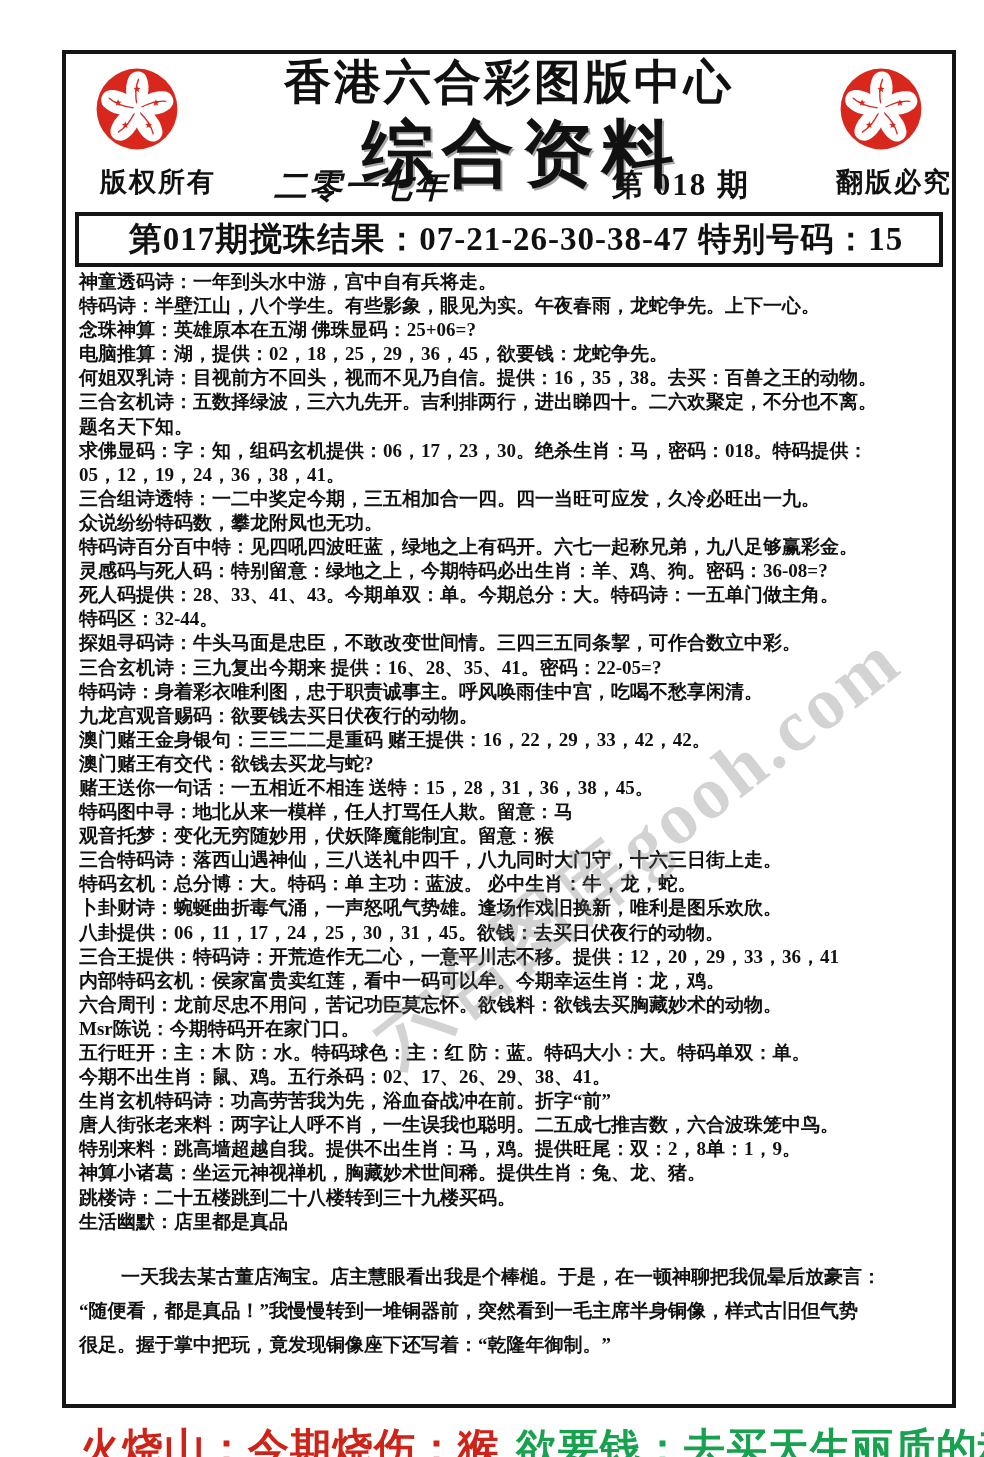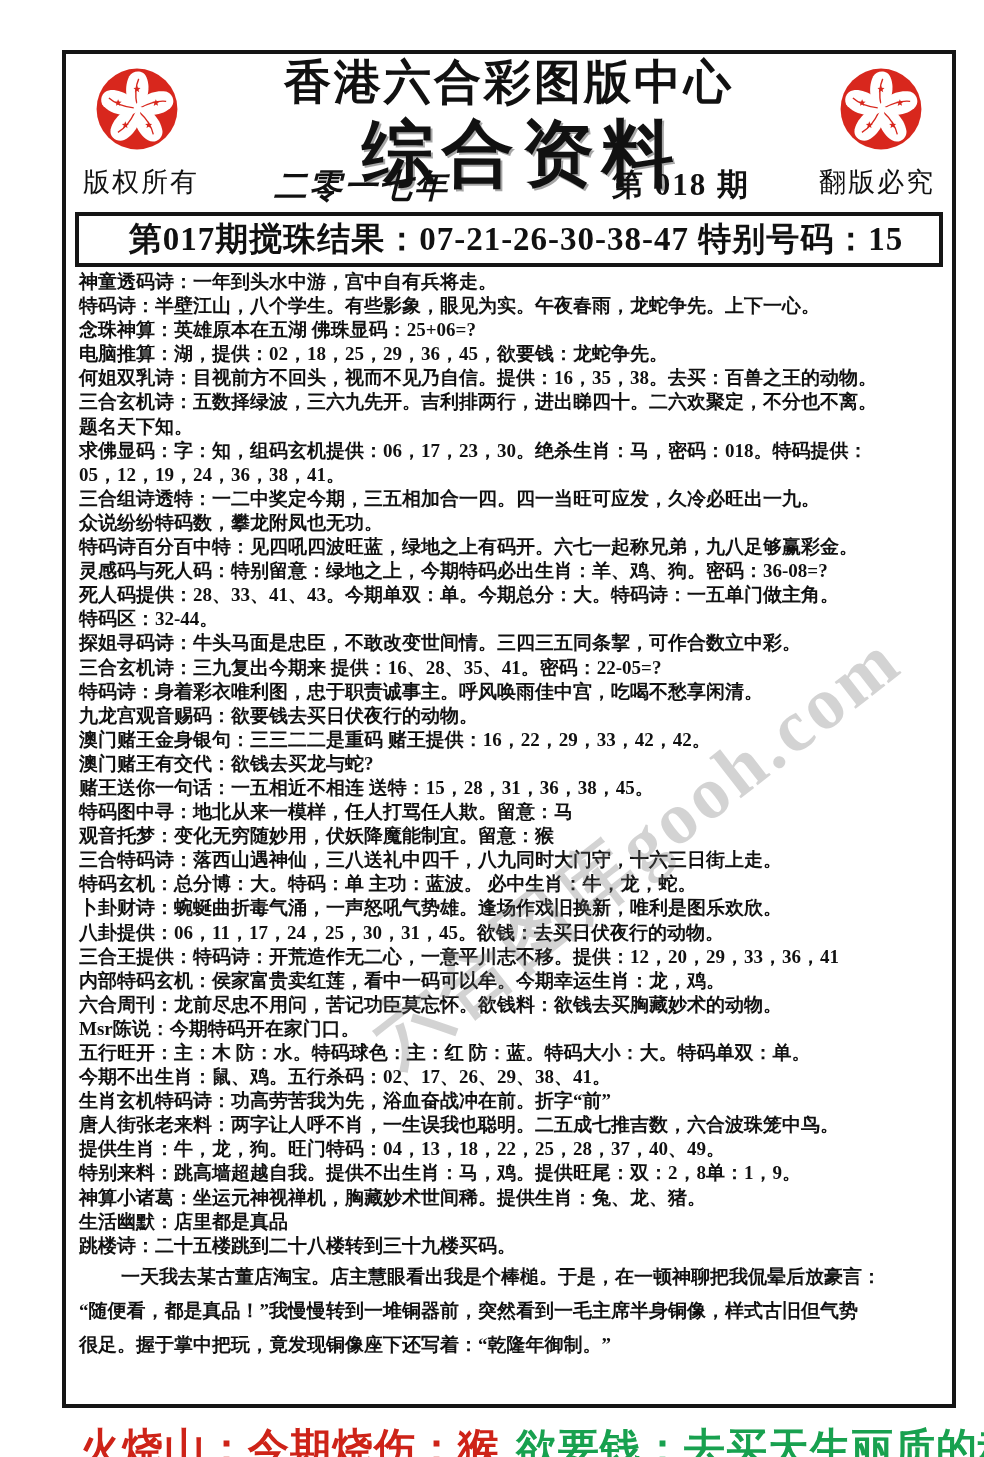--- a/index.html
+++ b/index.html
@@ -17,21 +17,21 @@
     border:4px solid #151515;
     background:#fff;
   }
   
   .header{position:relative;height:156px;}
   .logo{position:absolute;top:12px;width:86px;height:86px;}
   .logo-left{left:28px;}
   .logo-right{right:28px;}
   .copyright{
     position:absolute;top:110px;width:150px;
-    font-size:27px;font-weight:400;letter-spacing:2px;text-align:center;
+    font-size:27px;font-weight:700;letter-spacing:2px;text-align:right;
   }
   .copyright-left{left:0px;}
   .copyright-right{right:0px;}
   .title-block{position:absolute;left:150px;right:150px;top:2px;height:152px;text-align:center;}
   .main-title{
     font-size:47px;font-weight:800;letter-spacing:3px;line-height:52px;
     white-space:nowrap;
   }
   .sub-row{position:relative;height:100px;}
   .year{
@@ -169,25 +169,24 @@
         <div class="tip-line">卜卦财诗：蜿蜒曲折毒气涌，一声怒吼气势雄。逢场作戏旧换新，唯利是图乐欢欣。</div>
         <div class="tip-line">八卦提供：06，11，17，24，25，30，31，45。欲钱：去买日伏夜行的动物。</div>
         <div class="tip-line">三合王提供：特码诗：开荒造作无二心，一意平川志不移。提供：12，20，29，33，36，41</div>
         <div class="tip-line">内部特码玄机：侯家富贵卖红莲，看中一码可以牟。今期幸运生肖：龙，鸡。</div>
         <div class="tip-line">六合周刊：龙前尽忠不用问，苦记功臣莫忘怀。欲钱料：欲钱去买胸藏妙术的动物。</div>
         <div class="tip-line">Msr陈说：今期特码开在家门口。</div>
         <div class="tip-line">五行旺开：主：木 防：水。特码球色：主：红 防：蓝。特码大小：大。特码单双：单。</div>
         <div class="tip-line">今期不出生肖：鼠、鸡。五行杀码：02、17、26、29、38、41。</div>
         <div class="tip-line">生肖玄机特码诗：功高劳苦我为先，浴血奋战冲在前。折字“前”</div>
         <div class="tip-line">唐人街张老来料：两字让人呼不肖，一生误我也聪明。二五成七推吉数，六合波珠笼中鸟。</div>
-        <div class="tip-line">提供生肖：牛，龙，狗。旺门特码：04，13，18，22，25，28，37，40、49。</div>
         <div class="tip-line">特别来料：跳高墙超越自我。提供不出生肖：马，鸡。提供旺尾：双：2，8单：1，9。</div>
         <div class="tip-line">神算小诸葛：坐运元神视禅机，胸藏妙术世间稀。提供生肖：兔、龙、猪。</div>
+        <div class="tip-line">跳楼诗：二十五楼跳到二十八楼转到三十九楼买码。</div>
         <div class="tip-line">生活幽默：店里都是真品</div>
-        <div class="tip-line">跳楼诗：二十五楼跳到二十八楼转到三十九楼买码。</div>
       </div>
 
     <div class="humor">
         <div class="humor-line">一天我去某古董店淘宝。店主慧眼看出我是个棒槌。于是，在一顿神聊把我侃晕后放豪言：</div>
         <div class="humor-line">“随便看，都是真品！”我慢慢转到一堆铜器前，突然看到一毛主席半身铜像，样式古旧但气势</div>
         <div class="humor-line">很足。握于掌中把玩，竟发现铜像座下还写着：“乾隆年御制。”</div>
       </div>
 
     <div class="footer">
       <span class="red">火烧山：今期烧伤：猴</span>

